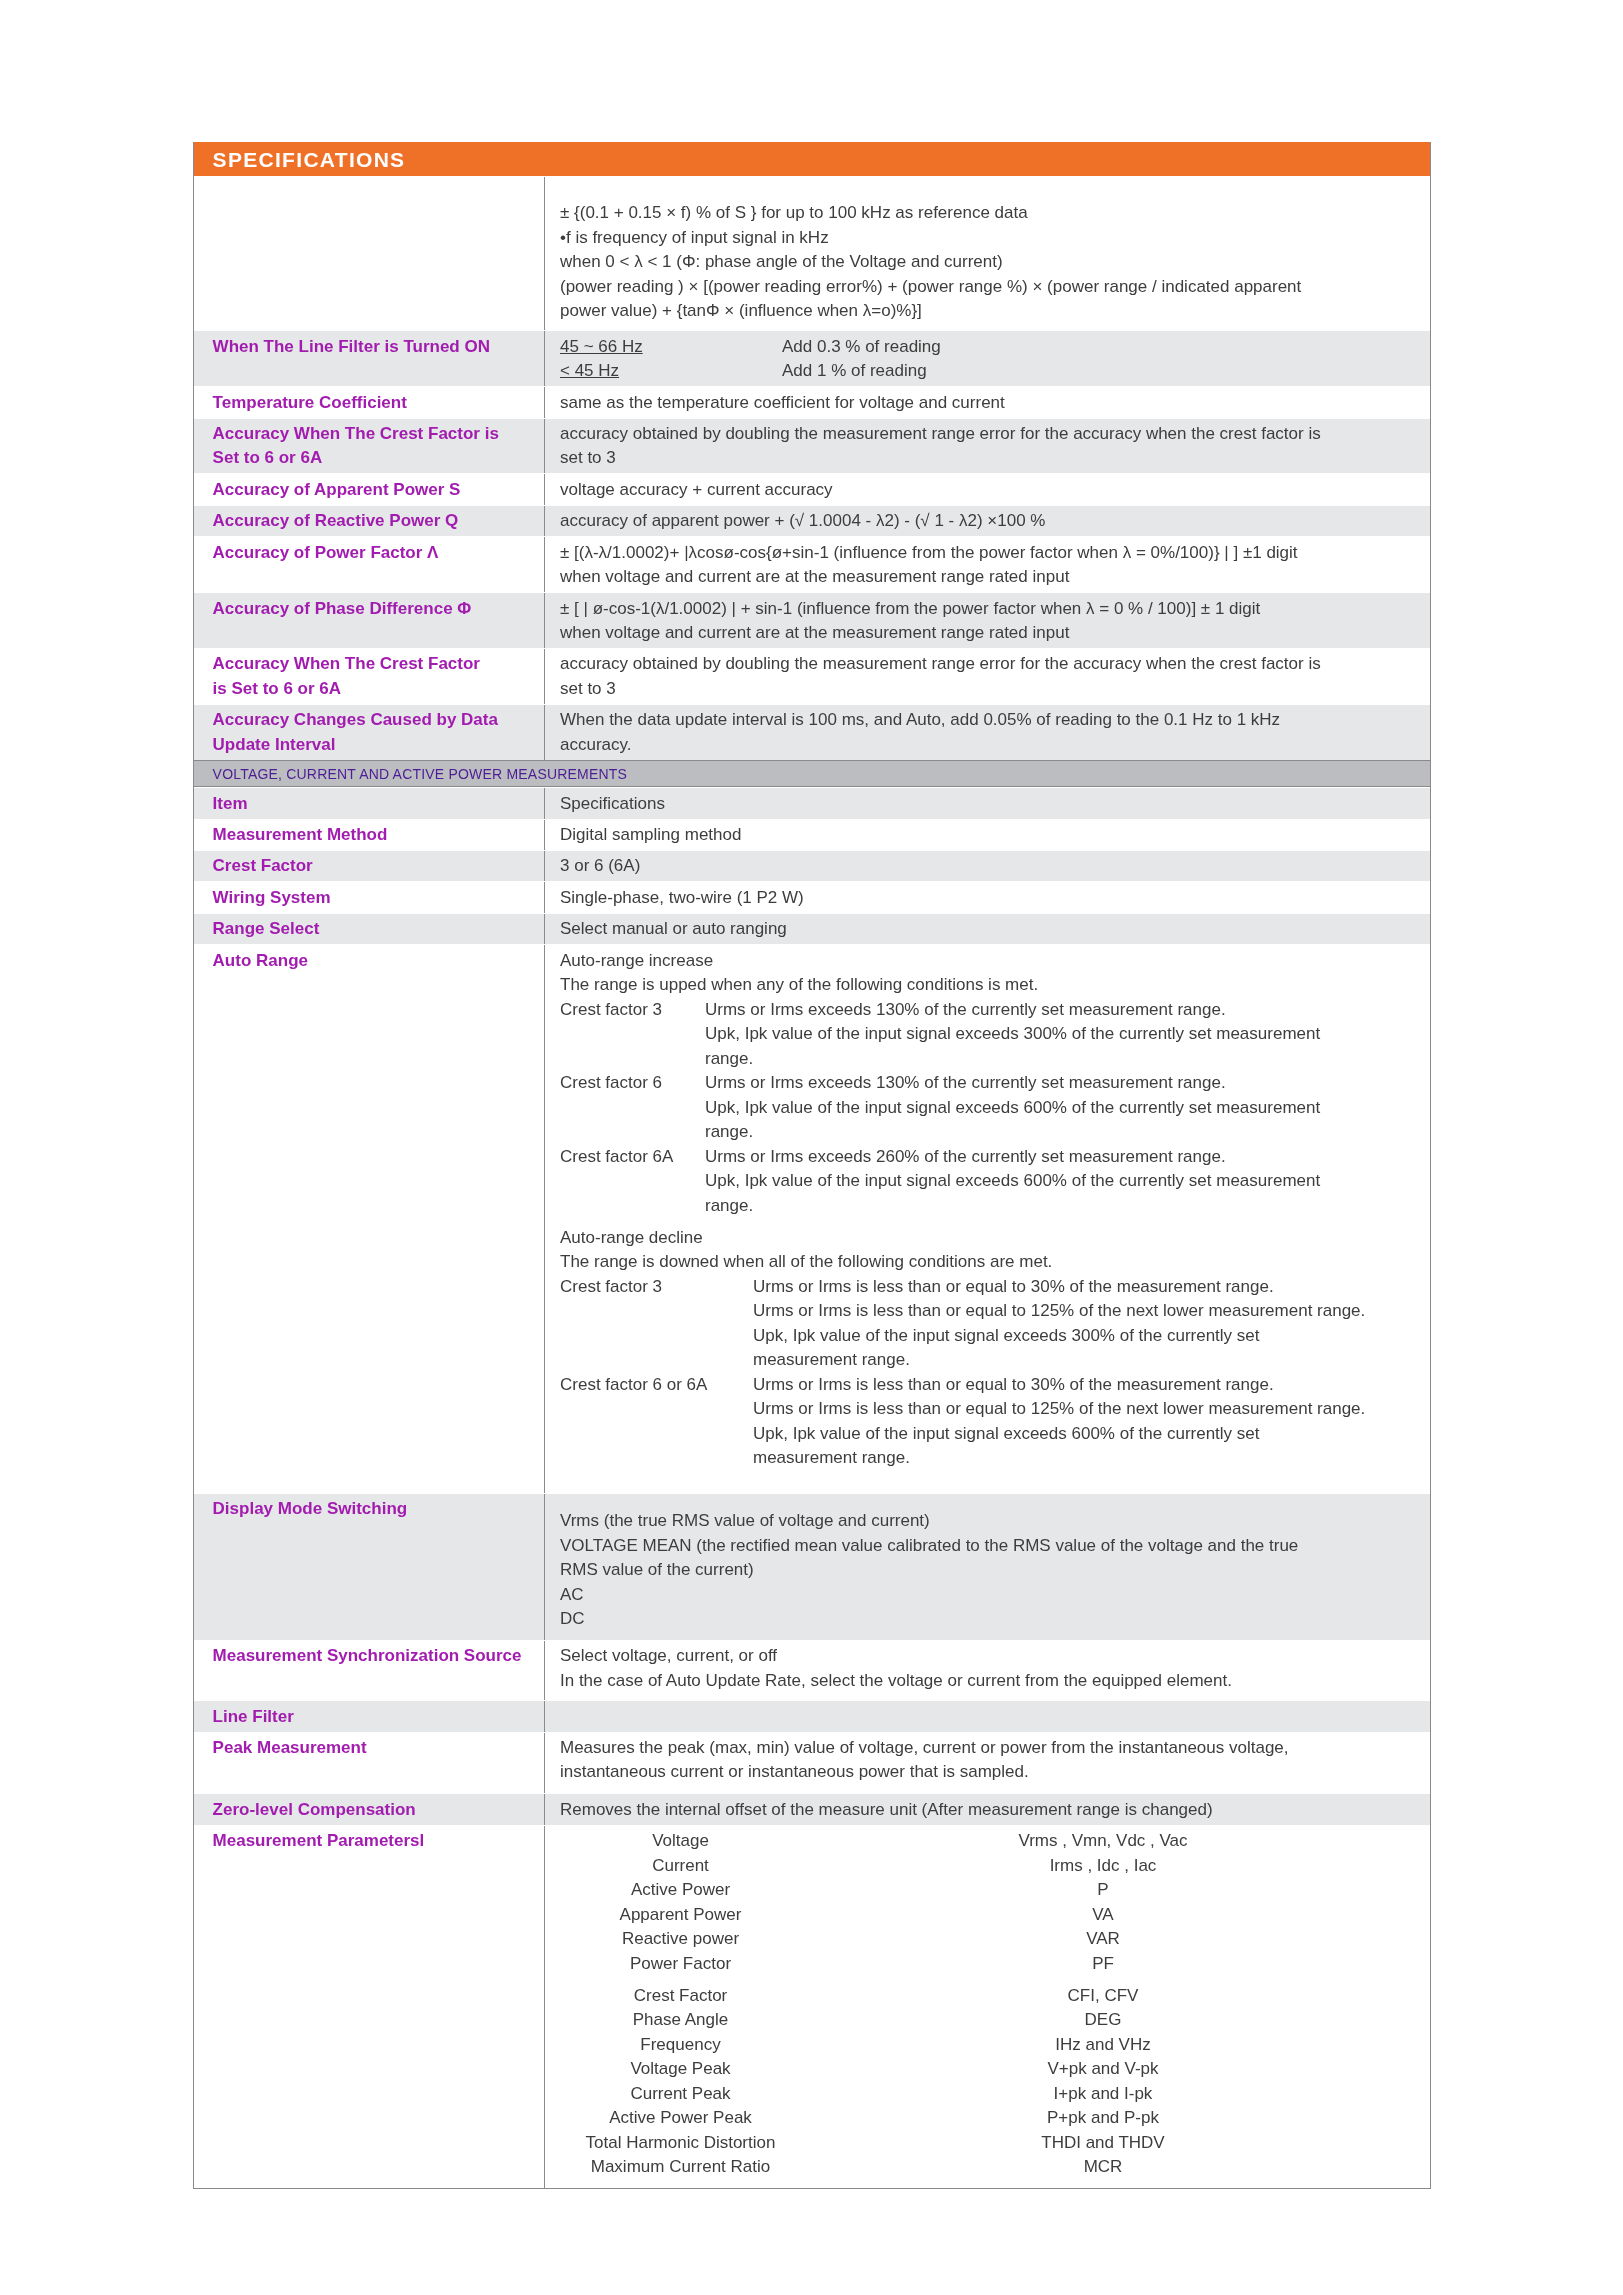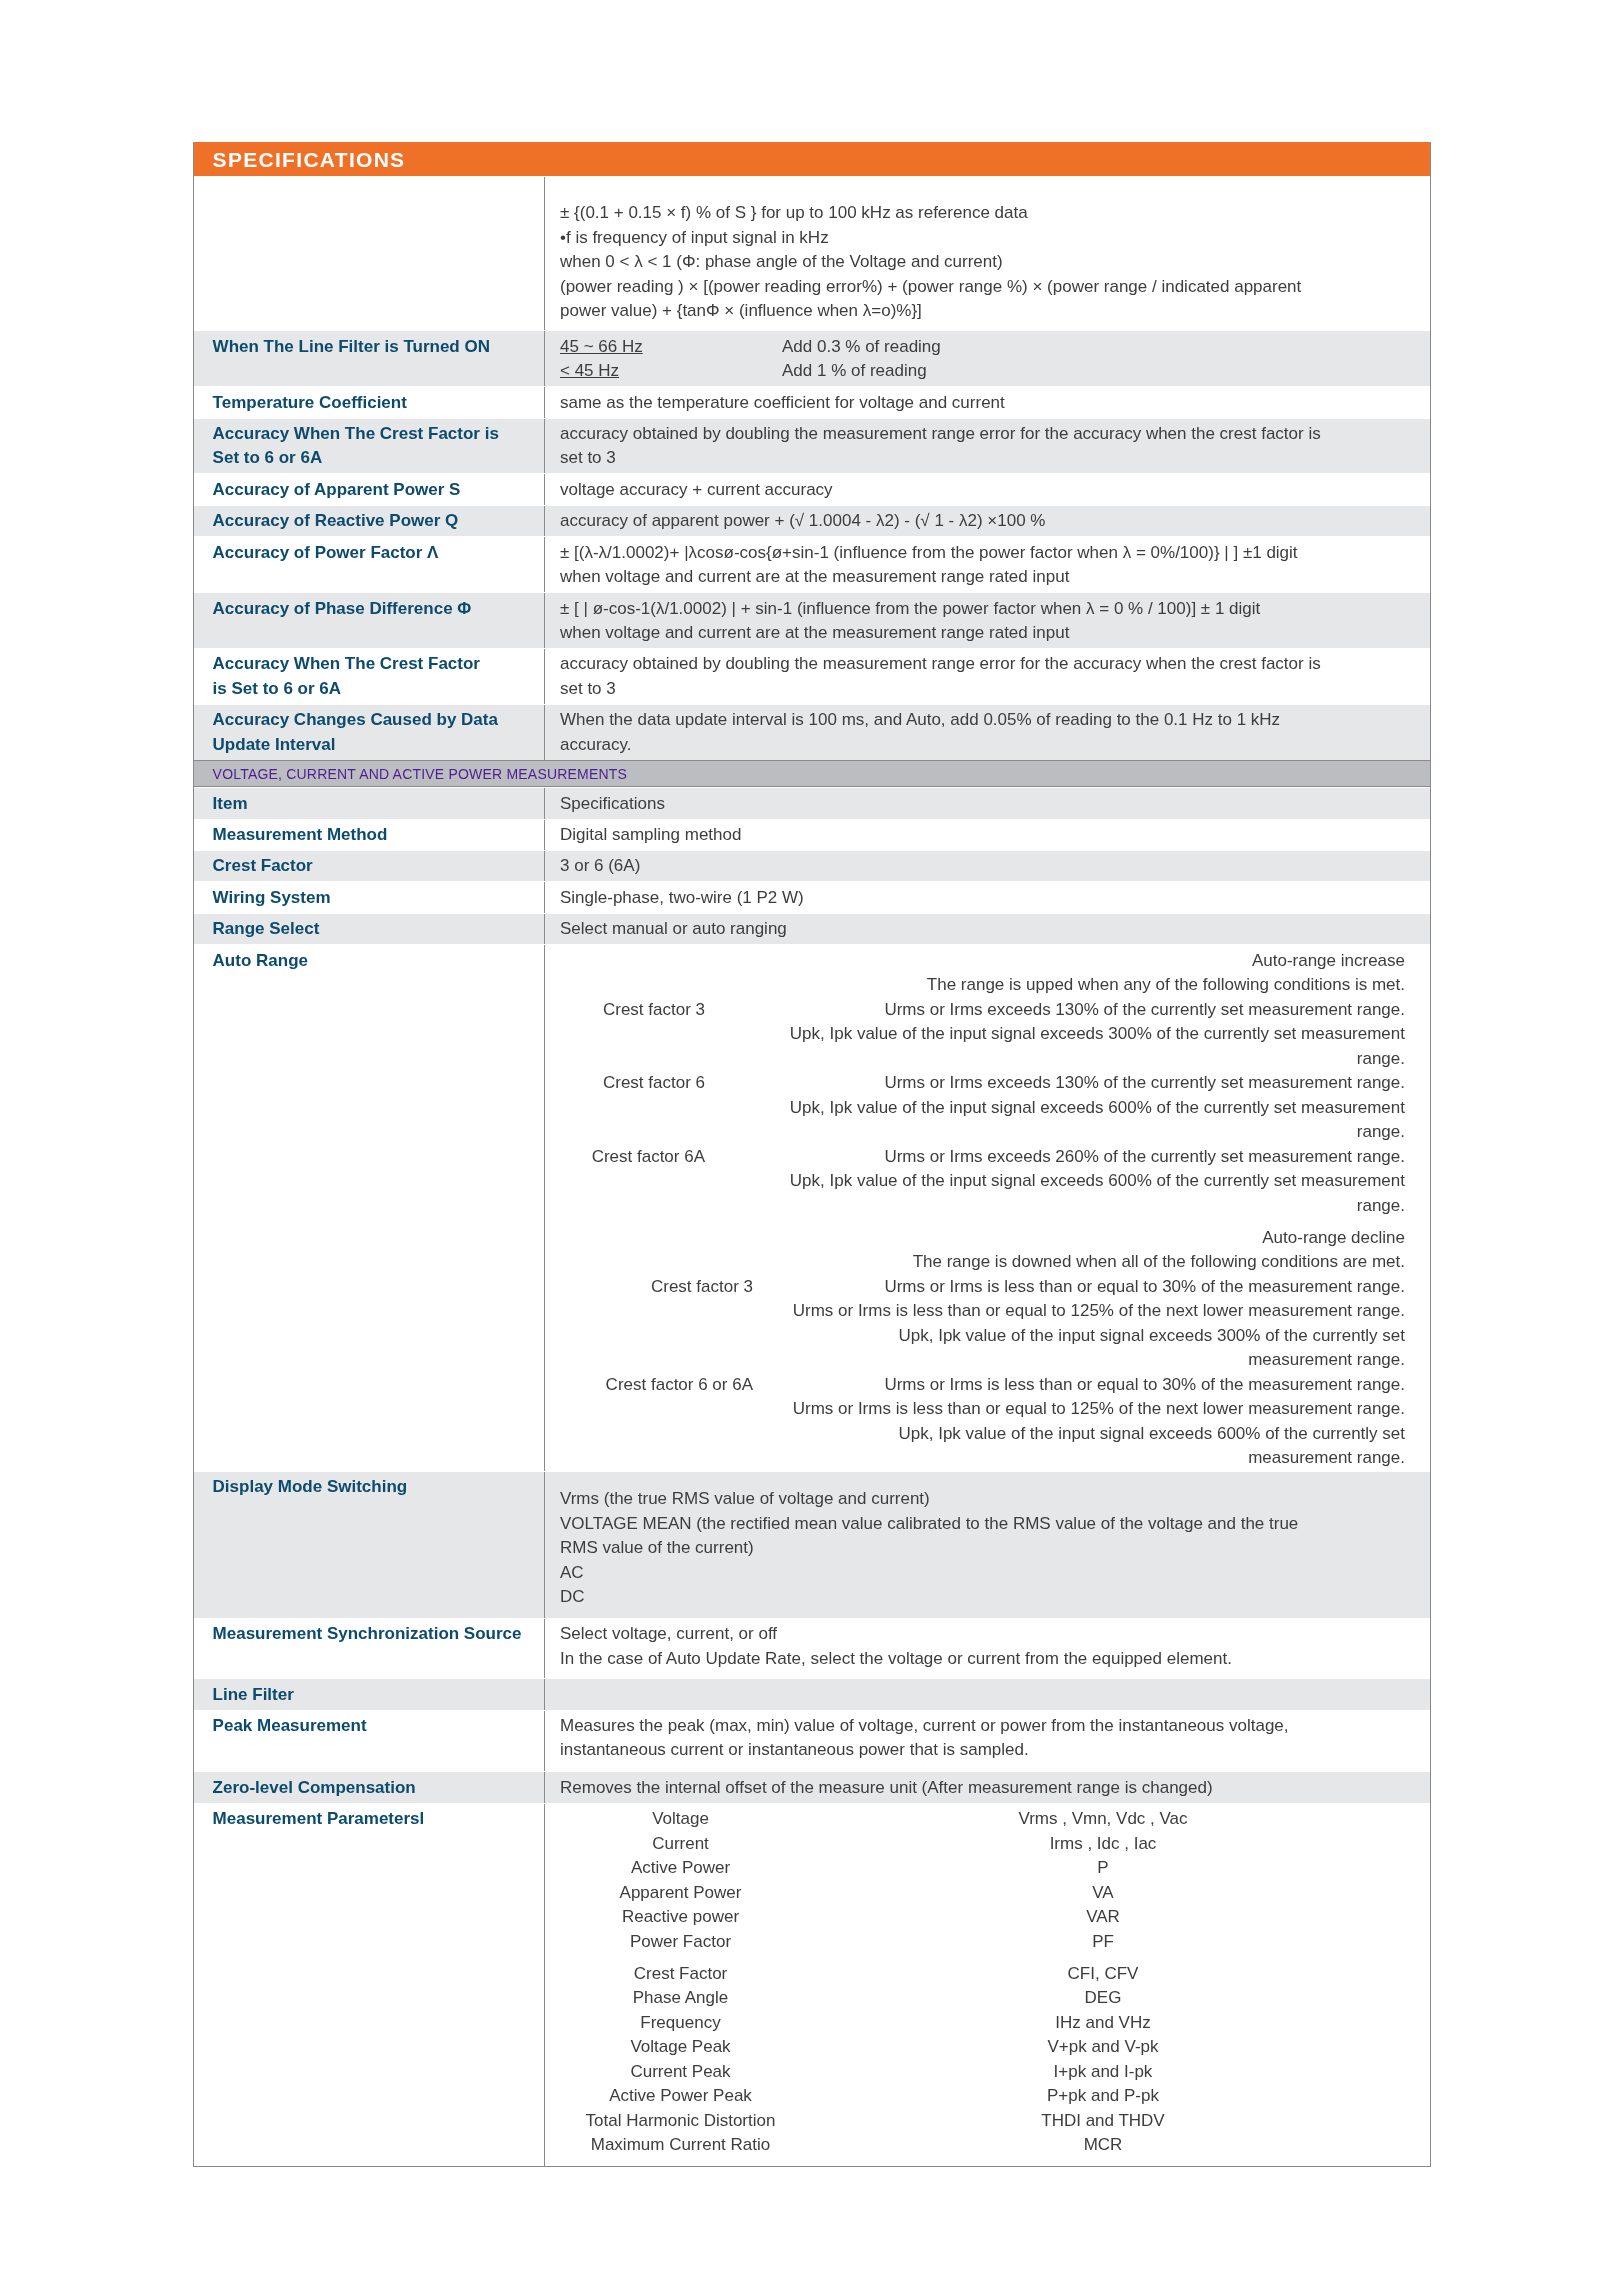--- a/index.html
+++ b/index.html
@@ -21,21 +21,21 @@
     .row { display: flex; box-sizing: border-box; border-top: 0.8px solid #ffffff; }
     .row.gray { background: #e6e7e8; }
     .row.white { background: #ffffff; }
     .row.section {
       background: #bcbdc0; border-top: 1.7px solid #8a8a8a; border-bottom: 1.7px solid #8a8a8a;
       font-size: 14px; font-weight: normal; color: #4c1d95; padding: 1.7px 0 1.7px 18.6px;
       line-height: 22px; letter-spacing: 0.2px;
     }
     .label {
       width: 351px; flex: 0 0 351px; box-sizing: border-box;
-      padding: 3.4px 8.5px 2.5px 18.6px; font-weight: bold; font-size: 17px; color: #0c4a6e;
+      padding: 3.4px 8.5px 2.5px 18.6px; font-weight: bold; font-size: 17px; color: #a21caf;
       line-height: 24.5px; border-right: 1.3px solid #8a8a8a;
     }
     .value {
       flex: 1; box-sizing: border-box; padding: 3.4px 25px 2.5px 15px; font-size: 17px;
       color: #3d3d3d; line-height: 24.5px;
     }
     .value .line { display: block; }
     .two-col { display: flex; }
     .two-col .k { display: inline-block; text-decoration: underline; }
     .lf .k { width: 222px; }
@@ -161,21 +161,21 @@
     <div class="label">Wiring System</div>
     <div class="value">Single-phase, two-wire (1 P2 W)</div>
   </div>
   <div class="row gray">
     <div class="label">Range Select</div>
     <div class="value">Select manual or auto ranging</div>
   </div>
 
   <div class="row white">
     <div class="label">Auto Range</div>
-    <div class="value" style="padding-bottom:0;text-align:right;">
+    <div class="value" style="padding-bottom:22px;">
       <span class="line">Auto-range increase</span>
       <span class="line">The range is upped when any of the following conditions is met.</span>
       <div class="sub ar">
         <span class="k">Crest factor 3</span>
         <span class="v">
           <span class="line">Urms or Irms exceeds 130% of the currently set measurement range.</span>
           <span class="line">Upk, Ipk value of the input signal exceeds 300% of the currently set measurement</span>
           <span class="line">range.</span>
         </span>
       </div>

